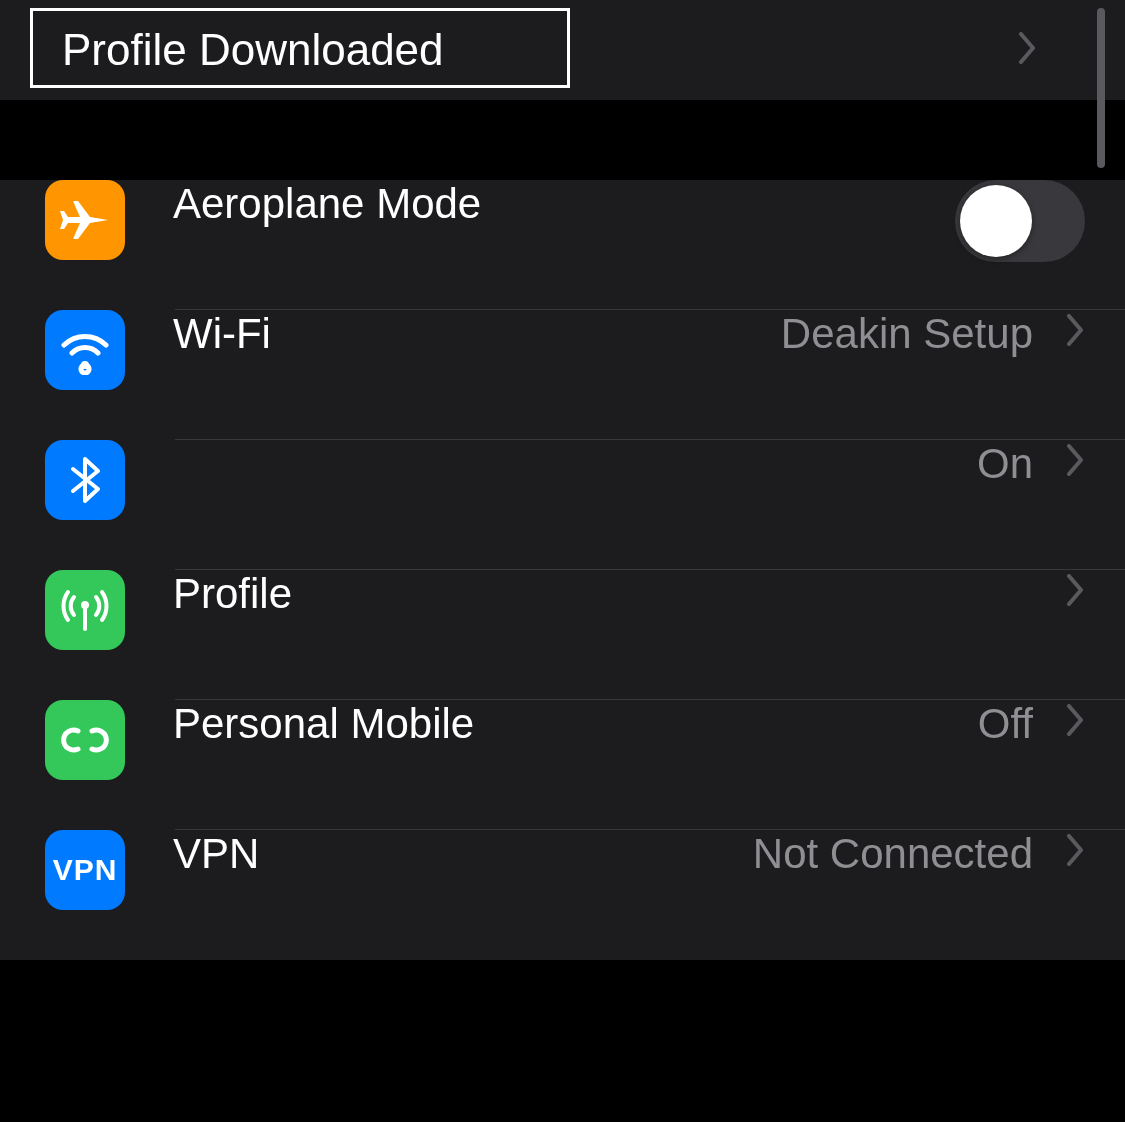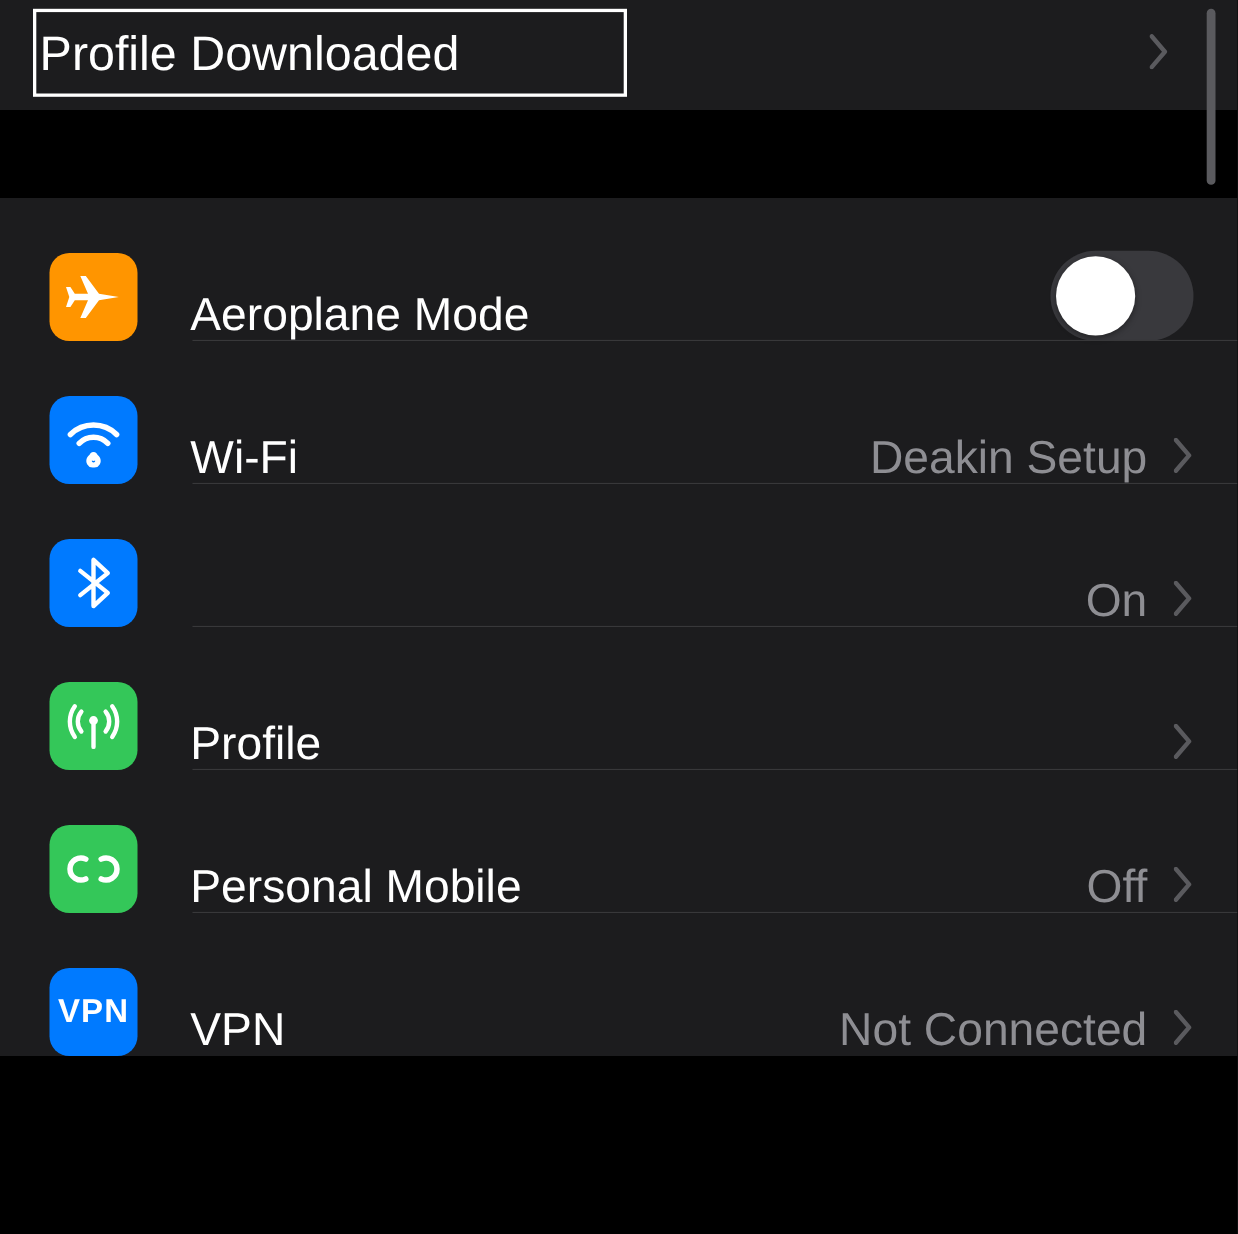--- a/index.html
+++ b/index.html
@@ -9,21 +9,21 @@
       width: 1125px;
       height: 1122px;
       color: #ffffff;
       font-size: 40px;
       position: relative;
     }
     .top-row {
       height: 100px;
       display: flex;
       align-items: center;
-      padding: 0 22px;
+      padding: 0 48px;
       position: relative;
       background: #1c1c1e;
     }
     .highlight-box {
       position: absolute;
       left: 30px;
       top: 8px;
       width: 540px;
       height: 80px;
       border: 3px solid #ffffff;
@@ -42,21 +42,21 @@
     .gap {
       height: 80px;
       background: #000000;
     }
     .list {
       background: #1c1c1e;
       padding-left: 45px;
     }
     .row {
       display: flex;
-      align-items: flex-end;
+      align-items: flex-start;
       height: 130px;
       position: relative;
     }
     .row-divider {
       position: absolute;
       bottom: 0;
       left: 130px;
       right: 0;
       height: 1px;
       background: #38383a;
@@ -76,21 +76,21 @@
     .row-label {
       margin-left: 48px;
       color: #ffffff;
       font-size: 42px;
       font-weight: 400;
     }
     .row-spacer { flex: 1; }
     .row-value {
       color: #8e8e93;
       font-size: 42px;
-      margin-right: 24px;
+      margin-right: 34px;
     }
     .chevron {
       color: #5a5a5e;
       margin-right: 40px;
     }
     .toggle {
       width: 130px;
       height: 82px;
       border-radius: 50px;
       background: #39393d;

